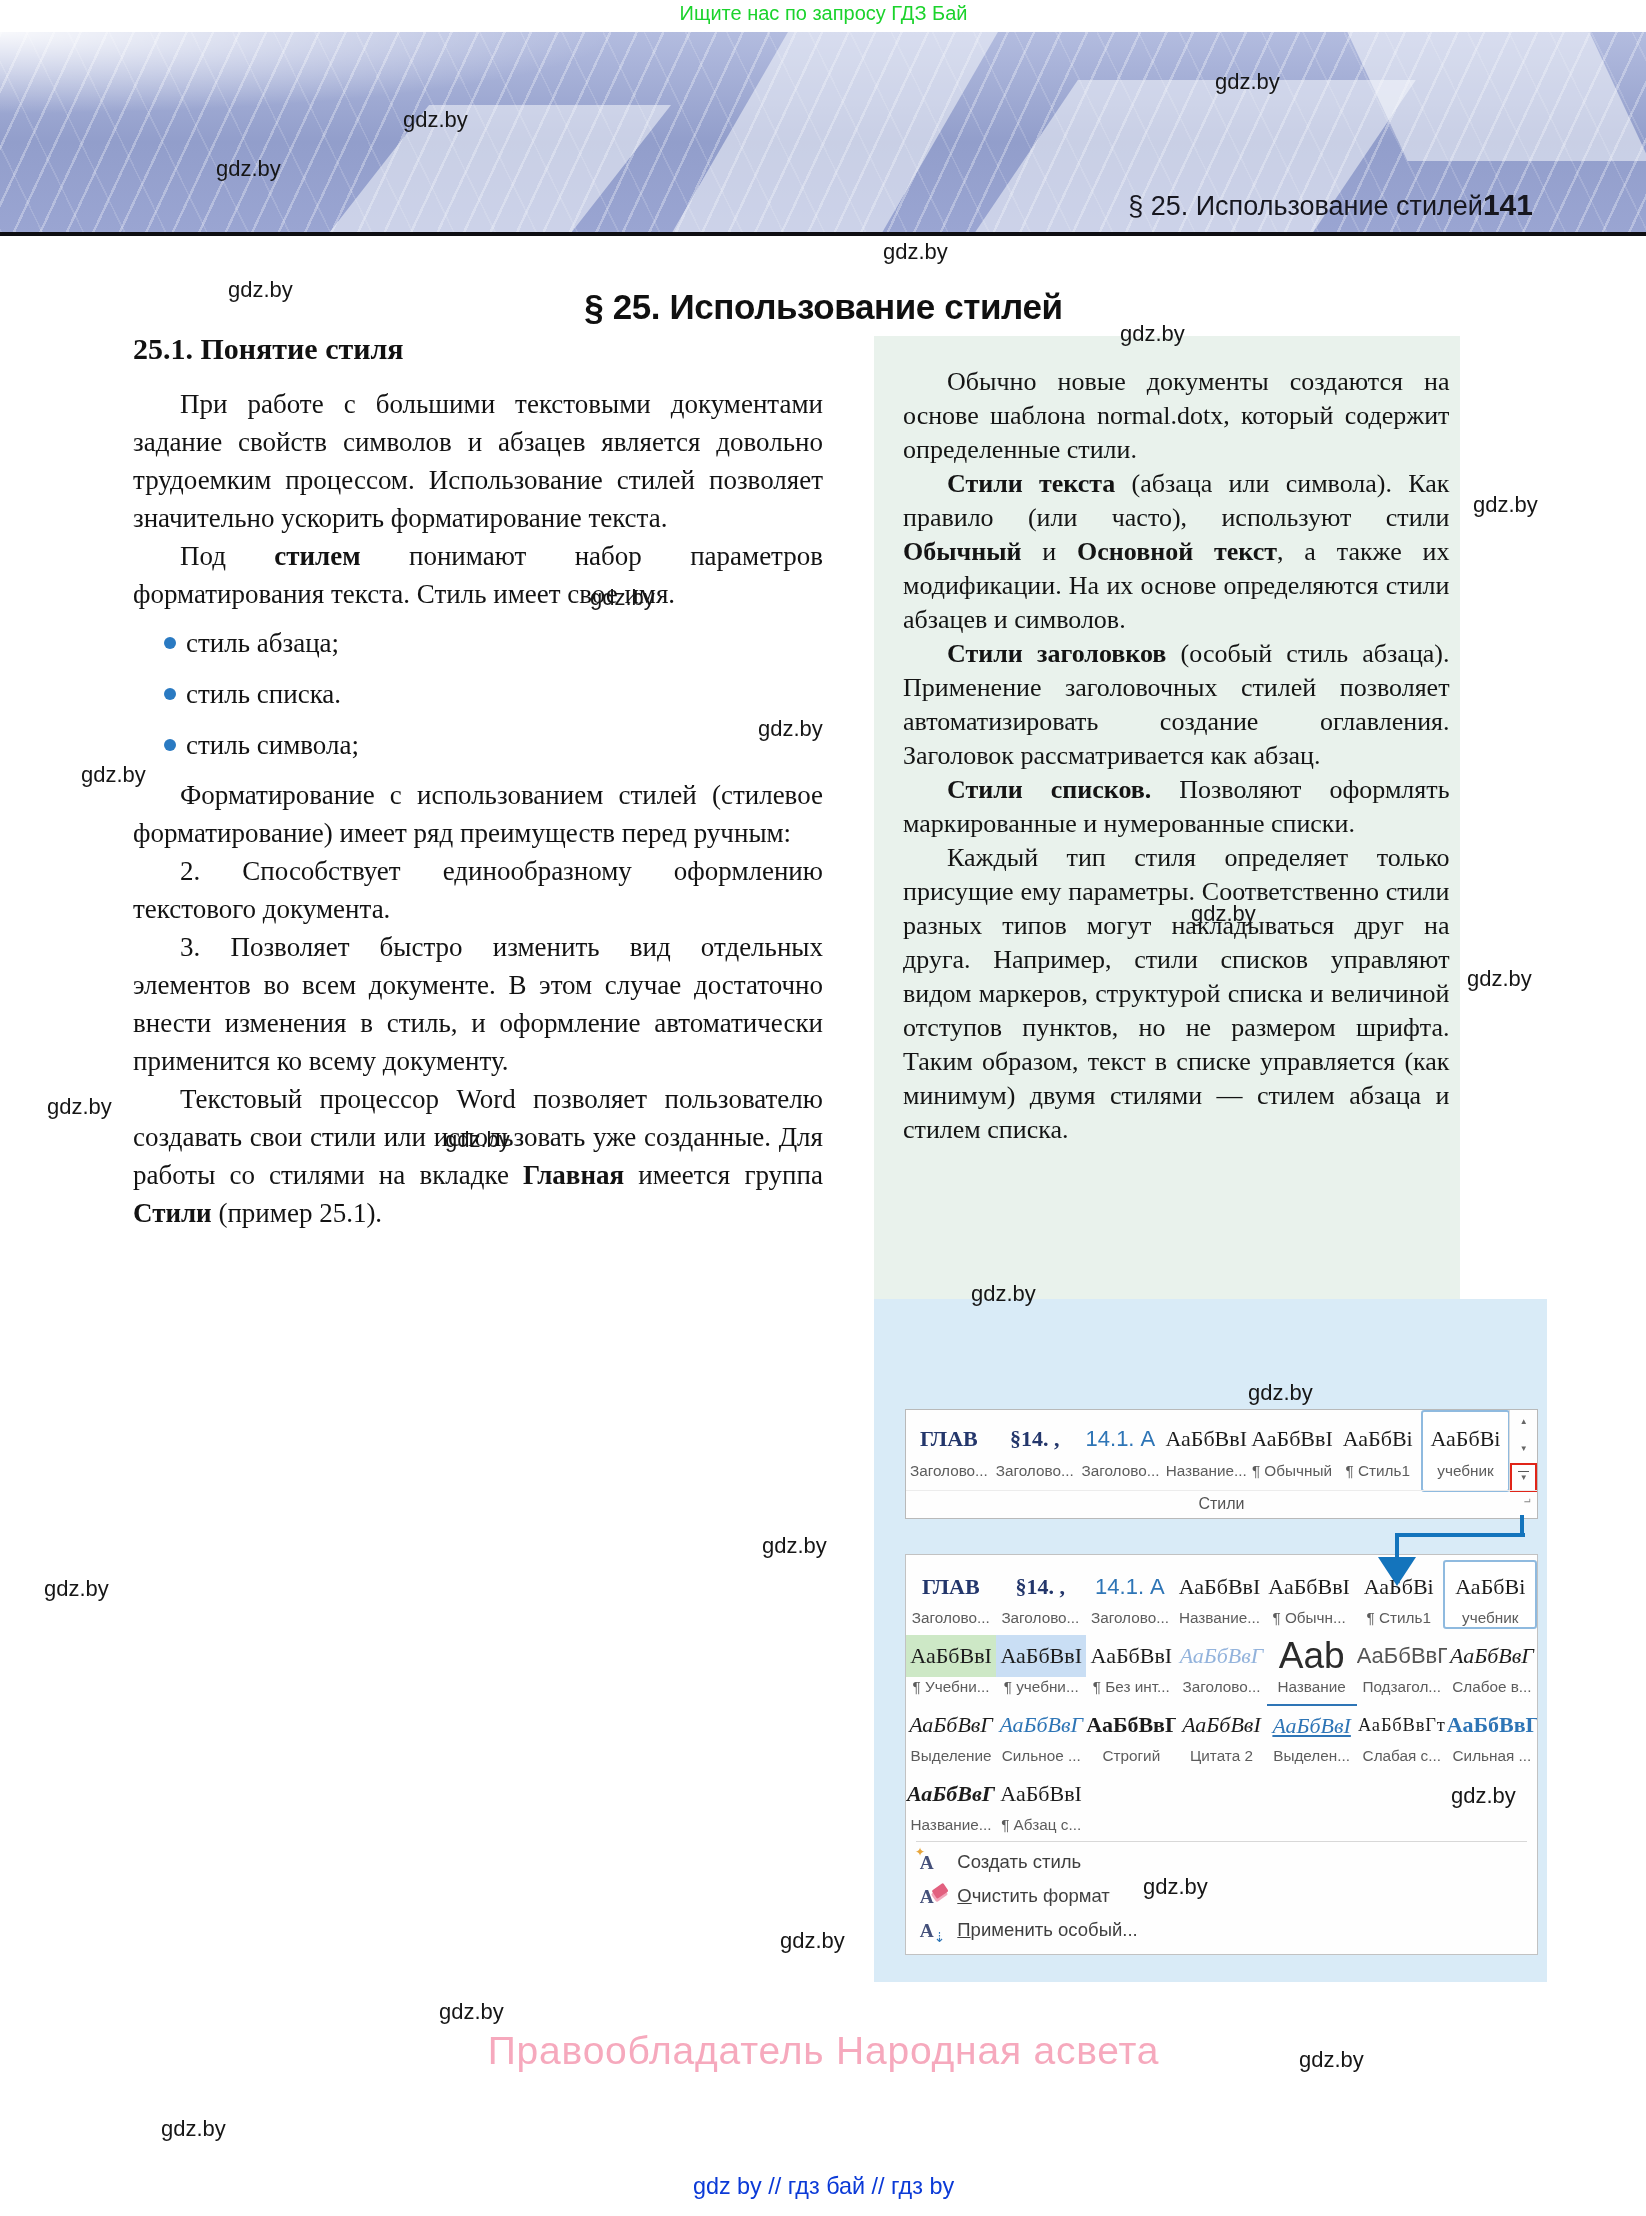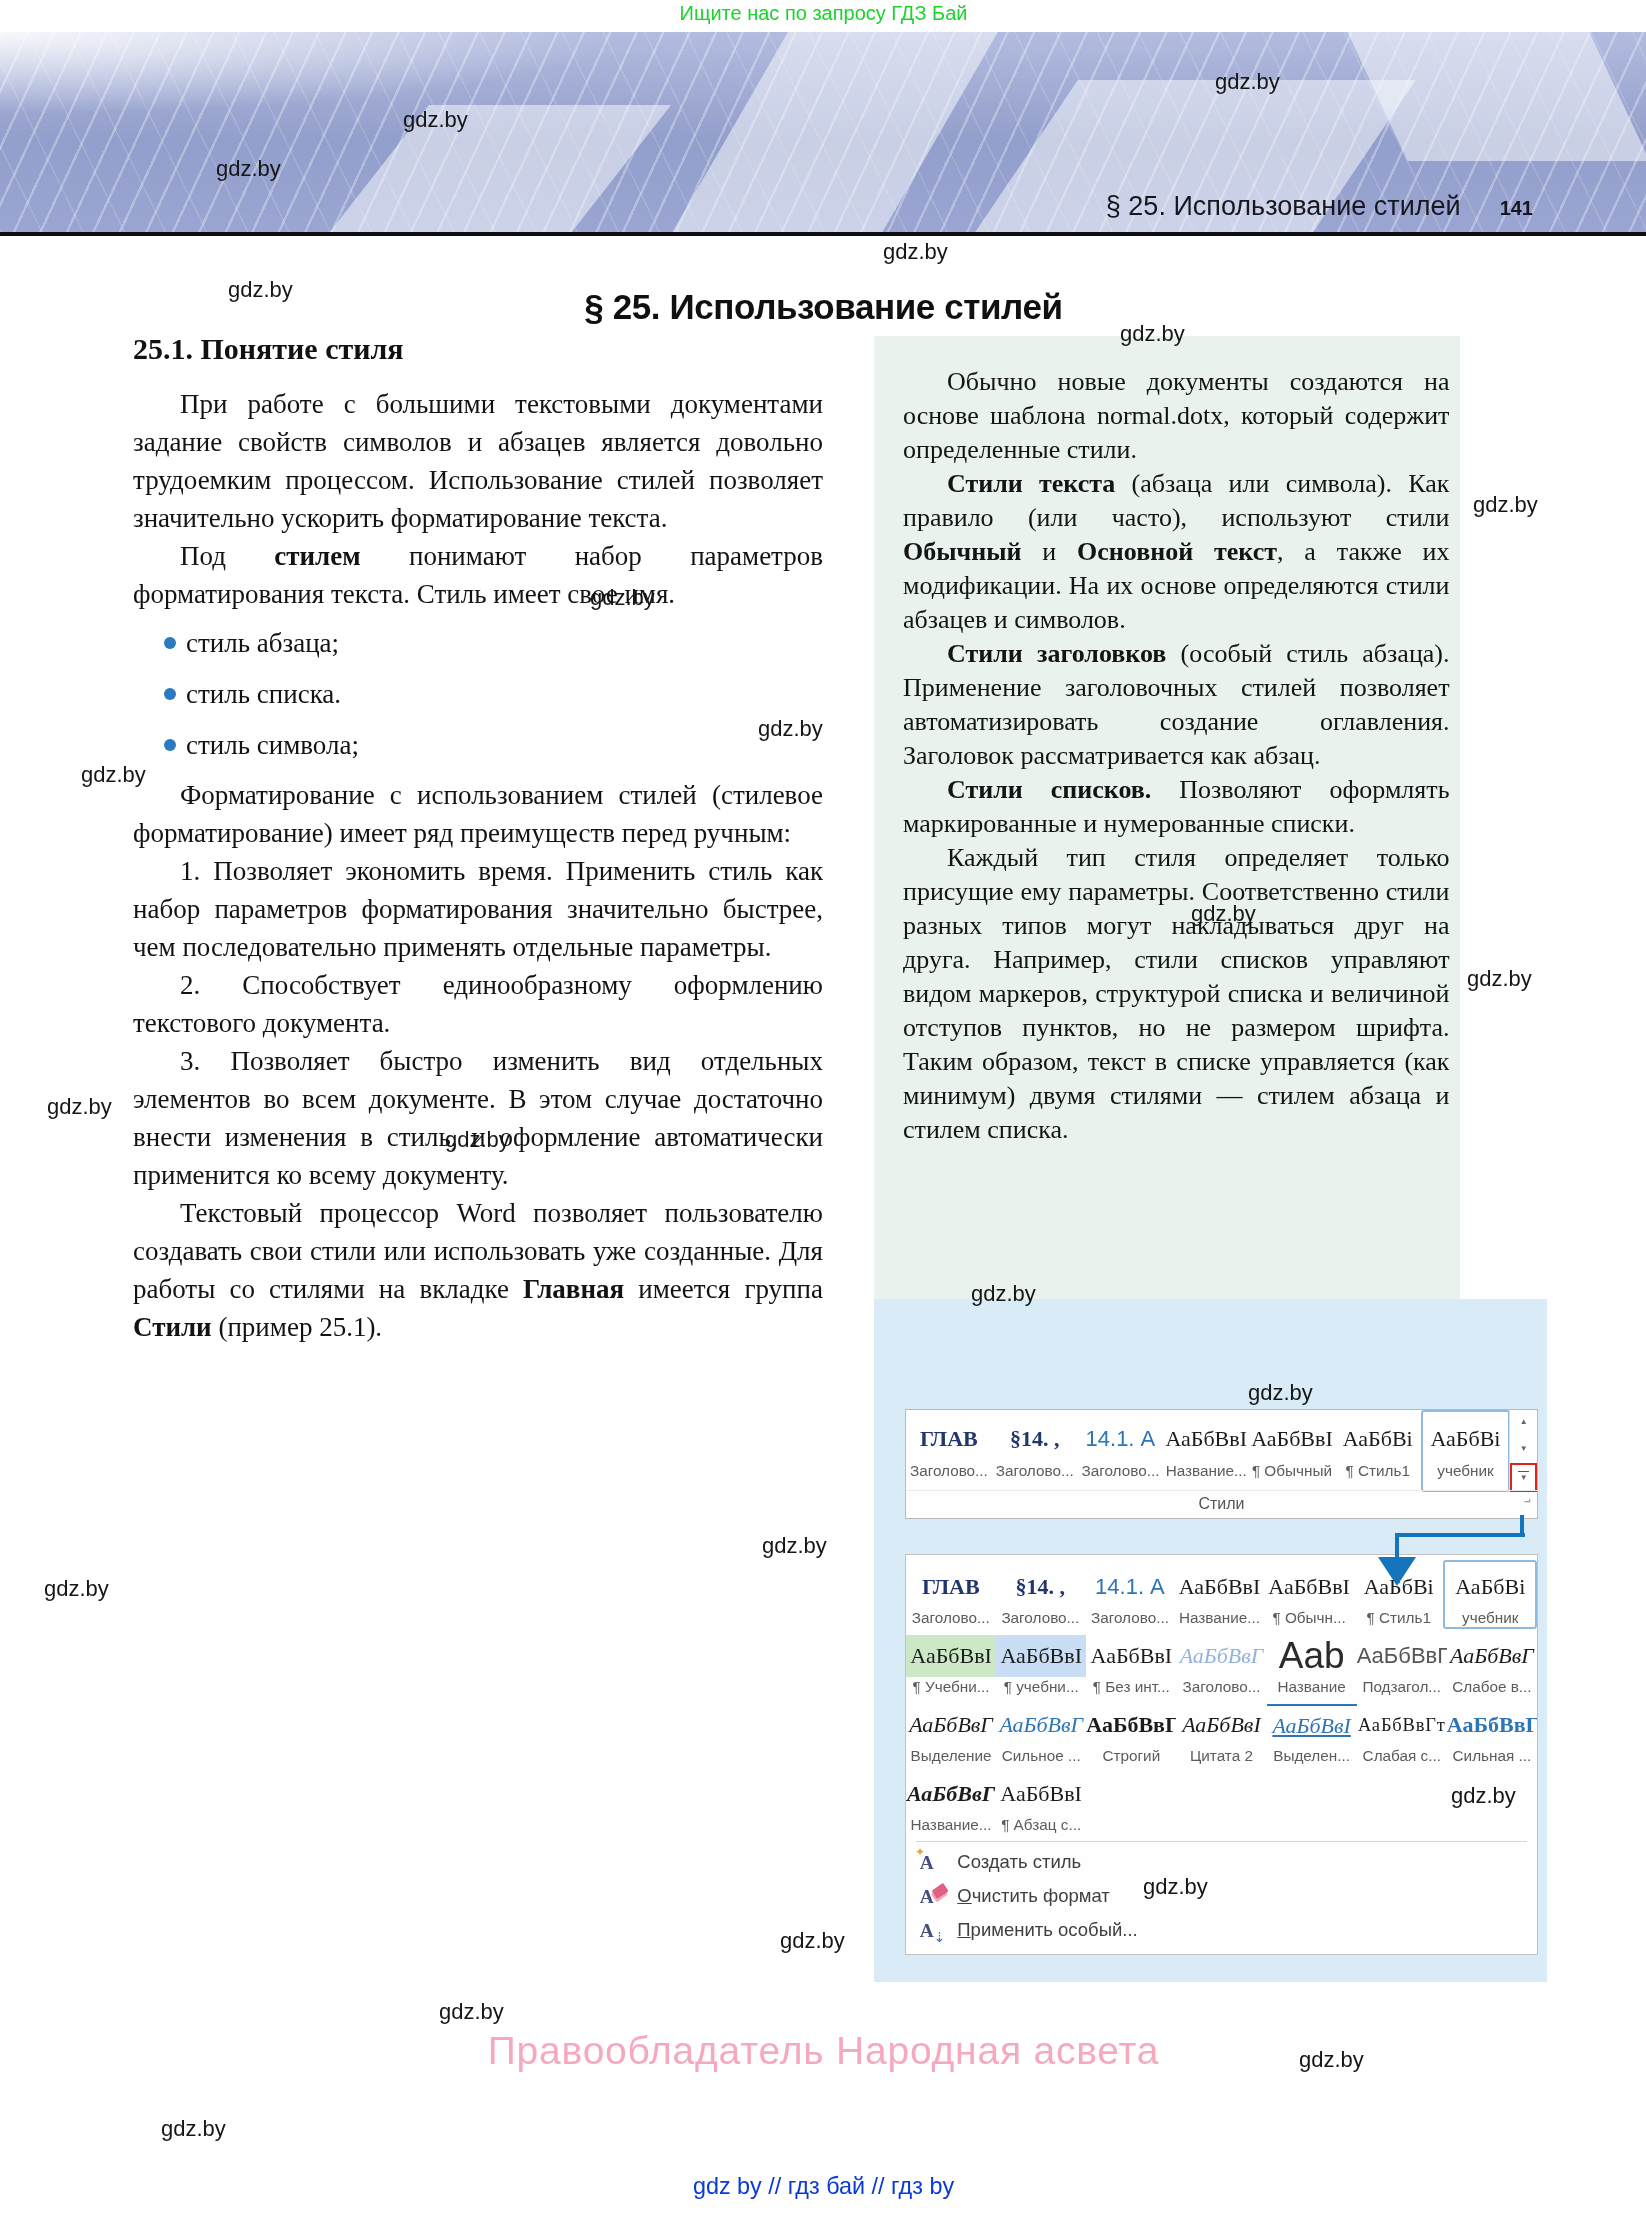--- a/index.html
+++ b/index.html
@@ -18,21 +18,21 @@
             linear-gradient(180deg,#b3bcdf 0%,#929ecb 55%,#9aa5d2 100%);
           border-bottom:4.8px solid #0e0e12;}
   .banner .fadeTL{position:absolute;inset:0;background:radial-gradient(110% 120% at 0% 0%, rgba(255,255,255,.9) 0%, rgba(255,255,255,0) 34%);}
   .banner .shape{position:absolute;background:rgba(245,247,252,.55);}
   .sh1{left:725px;top:-24px;width:210px;height:266px;transform:skewX(-30deg);}
   .sh2{left:1007px;top:48px;width:338px;height:210px;transform:skewX(-34deg);background:rgba(235,239,250,.45);}
   .sh3{left:1370px;top:-32px;width:242px;height:161px;transform:skewX(25deg);background:rgba(250,251,254,.5);}
   .sh4{left:347px;top:73px;width:242px;height:210px;transform:skewX(-38deg);background:rgba(160,170,210,.35);}
   .banner-head{position:absolute;right:114px;bottom:9.7px;font-family:"Liberation Sans",sans-serif;
                font-size:27px;color:#17171f;white-space:nowrap;}
-  .banner-head .pnum{font-weight:bold;font-size:20px;margin-left:39px;}
+  .banner-head .pnum{font-weight:bold;font-size:30px;}
 
   
   .title{position:absolute;top:264px;left:0;width:100%;text-align:center;
          font-family:"Liberation Sans",sans-serif;font-weight:bold;font-size:35px;color:#101010;
          letter-spacing:-0.4px;}
   .leftcol{position:absolute;left:133px;top:332px;width:690px;}
   .leftcol h2{font-size:30px;font-weight:bold;margin:0 0 19.3px 0;color:#111;}
   .leftcol p{margin:0;font-size:27px;line-height:38px;text-align:justify;text-indent:47px;}
   .leftcol ul{list-style:none;margin:4.8px 0 4.8px 0;padding:0;}
   .leftcol li{position:relative;padding-left:53px;font-size:27px;line-height:51px;text-align:left;}
@@ -142,21 +142,20 @@
 <section class="leftcol">
   <h2>25.1. Понятие стиля</h2>
   <p>При работе с большими текстовыми документами задание свойств символов и абзацев является довольно трудоемким процессом. Использование стилей позволяет значительно ускорить форматирование текста.</p>
   <p><span>Под </span><b>стилем</b><span> понимают набор параметров форматирования текста. Стиль имеет свое имя.</span></p>
   <ul>
     <li><span class="dot"></span><span>стиль абзаца;</span></li>
     <li><span class="dot"></span><span>стиль списка.</span></li>
     <li><span class="dot"></span><span>стиль символа;</span></li>
   </ul>
   <p>Форматирование с использованием стилей (стилевое форматирование) имеет ряд преимуществ перед ручным:</p>
-  <p>1. Позволяет экономить время. Применить стиль как набор параметров форматирования значительно быстрее, чем последовательно применять отдельные параметры.</p>
   <p>2. Способствует единообразному оформлению текстового документа.</p>
   <p>3. Позволяет быстро изменить вид отдельных элементов во всем документе. В этом случае достаточно внести изменения в стиль, и оформление автоматически применится ко всему документу.</p>
   <p><span>Текстовый процессор Word позволяет пользователю создавать свои стили или использовать уже созданные. Для работы со стилями на вкладке </span><b>Главная</b><span> имеется группа </span><b>Стили</b><span> (пример 25.1).</span></p>
 </section>
 
 <aside class="greenbox">
   <p>Обычно новые документы создаются на основе шаблона normal.dotx, который содержит определенные стили.</p>
   <p><b>Стили текста</b><span> (абзаца или символа). Как правило (или часто), используют стили </span><b>Обычный</b><span> и </span><b>Основной текст</b><span>, а также их модификации. На их основе определяются стили абзацев и символов.</span></p>
   <p><b>Стили заголовков</b><span> (особый стиль абзаца). Применение заголовочных стилей позволяет автоматизировать создание оглавления. Заголовок рассматривается как абзац.</span></p>
   <p><b>Стили списков.</b><span> Позволяют оформлять маркированные и нумерованные списки.</span></p>

